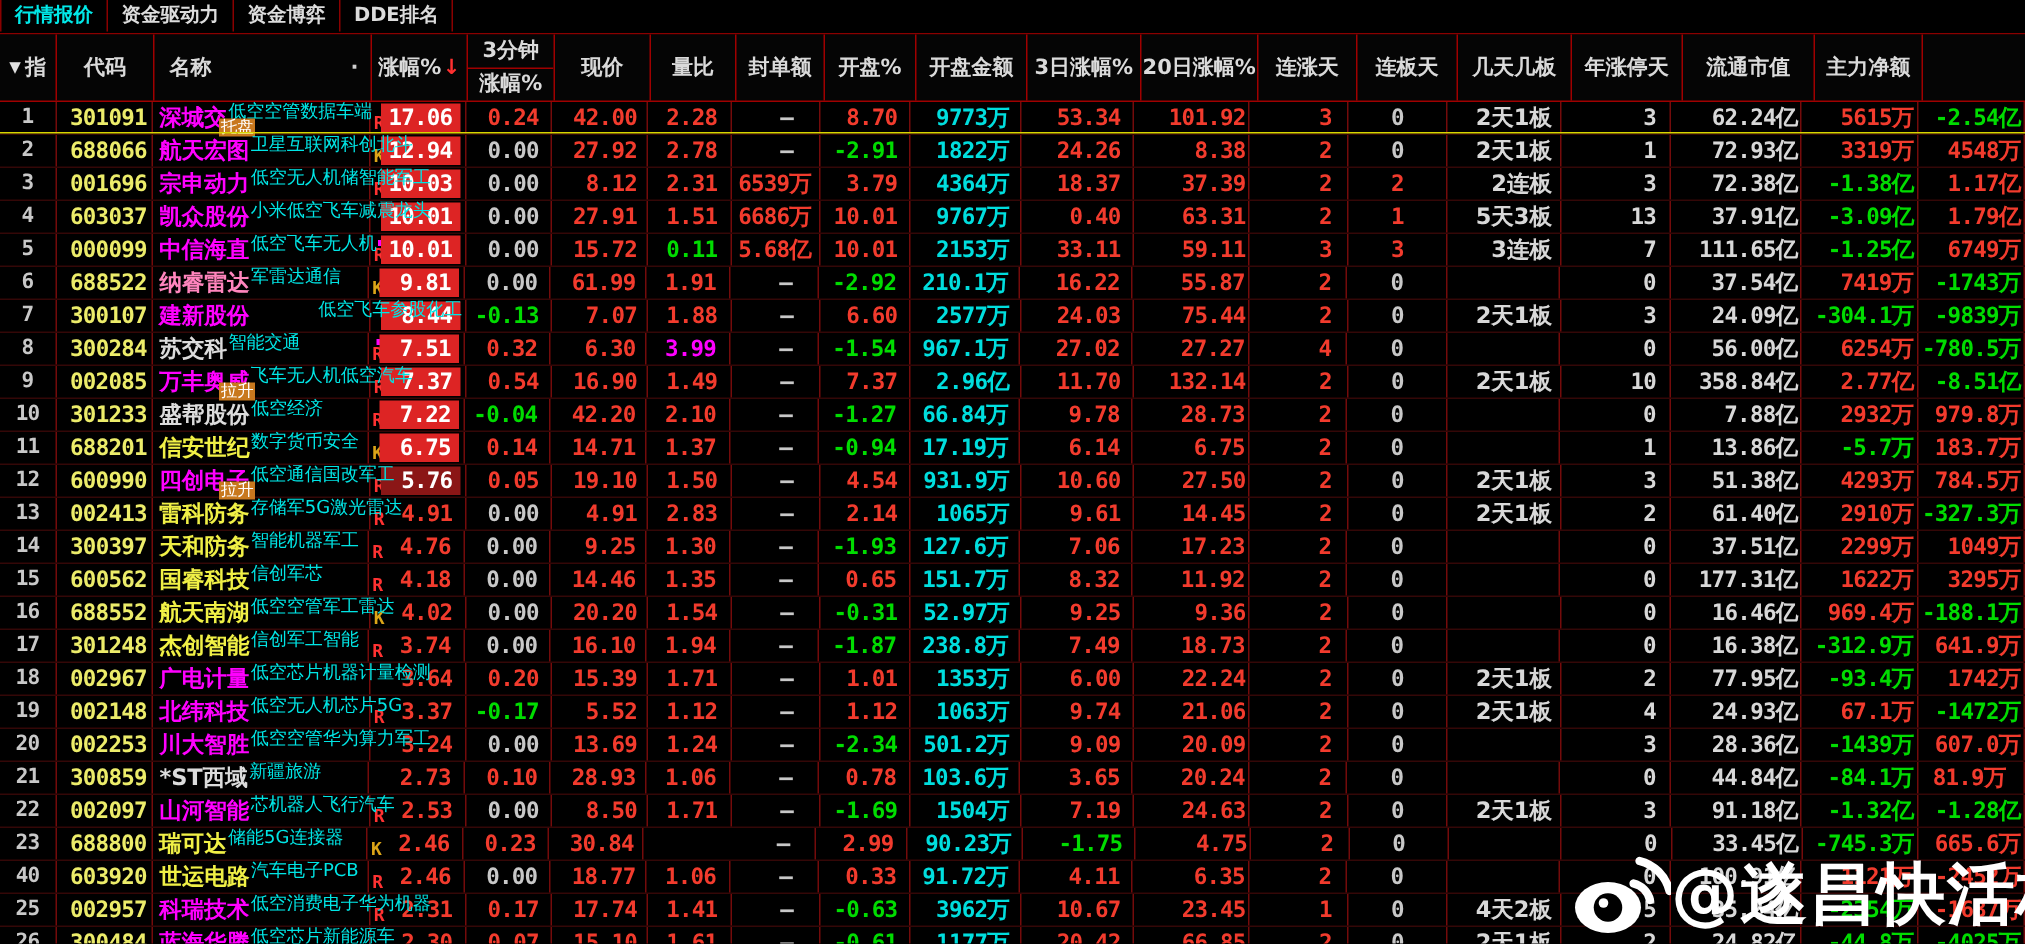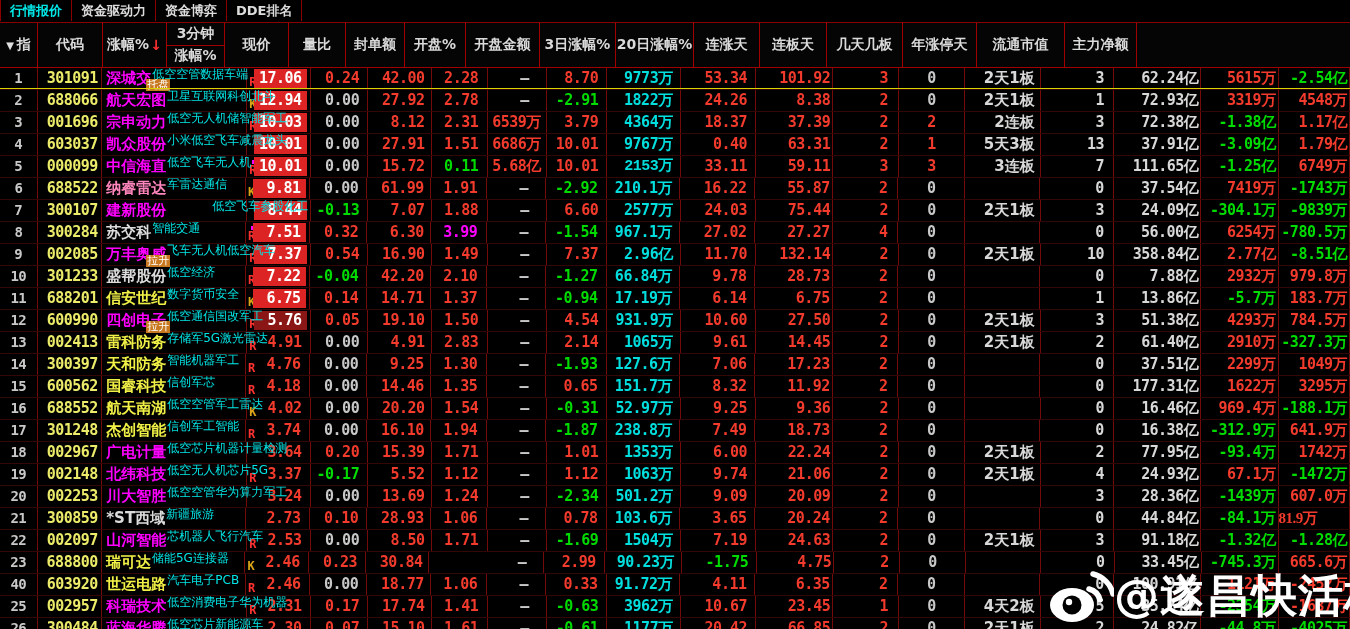--- a/index.html
+++ b/index.html
@@ -61,20 +61,21 @@
 
 <div class="menubar" id="menubar">
     <div class="tab cjk active">行情报价</div>
     <div class="tab cjk">资金驱动力</div>
     <div class="tab cjk">资金博弈</div>
     <div class="tab cjk">DDE排名</div>
   </div>
 <div class="thead" id="thead">
     <div class="th cjk" style="width: 38px;"><span class="tri">▼</span>指</div>
     <div class="th cjk" style="width: 65px;">代码</div>
+    <div class="th cjk left" style="width: 145px;">名称<span class="dot">·</span></div>
     <div class="th cjk" style="width: 64px;">涨幅%<span class="arrow">↓</span></div>
     <div class="th cjk twoline" style="width: 58px;">
       <div>3分钟</div>
       <div>涨幅%</div>
     </div>
     <div class="th cjk" style="width: 64px;">现价</div>
     <div class="th cjk" style="width: 57px;">量比</div>
     <div class="th cjk" style="width: 59px;">封单额</div>
     <div class="th cjk" style="width: 61px;">开盘%</div>
     <div class="th cjk" style="width: 74px;">开盘金额</div>
@@ -206,21 +207,21 @@
       <div class="cell" style="width: 64px;">
         <span class="mk mk-R">R</span>
         <span class="mdot"></span>
         <span class="chgbox bx1">10.01</span>
       </div>
       <div class="cell gray" style="width: 58px; text-align: right; padding-right: 8px;">0.00</div>
       <div class="cell r" style="width: 64px; text-align: right; padding-right: 6px;">15.72</div>
       <div class="cell g" style="width: 57px; text-align: right; padding-right: 9px;">0.11</div>
       <div class="cell r" style="width: 59px; text-align: right; padding-right: 5px;">5.68亿</div>
       <div class="cell r" style="width: 61px; text-align: right; padding-right: 8px;">10.01</div>
-      <div class="cell cy" style="width: 74px; text-align: right; padding-right: 7px; font-family: Liberation Mono, monospace;">2153万</div>
+      <div class="cell cy" style="width: 74px; text-align: right; padding-right: 7px;">2153万</div>
       <div class="cell r" style="width: 76px; text-align: right; padding-right: 8px;">33.11</div>
       <div class="cell r" style="width: 78px; text-align: right; padding-right: 2px;">59.11</div>
       <div class="cell r" style="width: 66px; text-align: right; padding-right: 10px;">3</div>
       <div class="cell r" style="width: 67px; text-align: center;">3</div>
       <div class="cell wht cjk" style="width: 76px; text-align: right; padding-right: 5px;">3连板</div>
       <div class="cell wht" style="width: 74px; text-align: right; padding-right: 9px;">7</div>
       <div class="cell wht" style="width: 88px; text-align: right; padding-right: 2px;">111.65亿</div>
       <div class="cell g" style="width: 78px; text-align: right; padding-right: 2px;">-1.25亿</div>
       <div class="cell r" style="width: 72px; text-align: right; padding-right: 2px;">6749万</div>
     </div>
@@ -646,21 +647,21 @@
       <div class="cell r" style="width: 61px; text-align: right; padding-right: 8px;">0.78</div>
       <div class="cell cy" style="width: 74px; text-align: right; padding-right: 7px;">103.6万</div>
       <div class="cell r" style="width: 76px; text-align: right; padding-right: 8px;">3.65</div>
       <div class="cell r" style="width: 78px; text-align: right; padding-right: 2px;">20.24</div>
       <div class="cell r" style="width: 66px; text-align: right; padding-right: 10px;">2</div>
       <div class="cell gray" style="width: 67px; text-align: center;">0</div>
       <div class="cell wht cjk" style="width: 76px; text-align: right; padding-right: 5px;"></div>
       <div class="cell wht" style="width: 74px; text-align: right; padding-right: 9px;">0</div>
       <div class="cell wht" style="width: 88px; text-align: right; padding-right: 2px;">44.84亿</div>
       <div class="cell g" style="width: 78px; text-align: right; padding-right: 2px;">-84.1万</div>
-      <div class="cell r" style="width: 72px; text-align: left; padding-right: 2px; font-family: Liberation Serif, serif;">81.9万</div>
+      <div class="cell r" style="width: 72px; text-align: center; padding-right: 2px;">81.9万</div>
     </div>
     <div class="row">
       <div class="cell gray" style="width: 38px; text-align: center; font-size: 14px;">22</div>
       <div class="cell code" style="width: 65px; padding-left: 9px;">002097</div>
       <div class="cell namecell cjk" style="width: 145px;">
         <span class="name n-m">山河智能</span>
         <span class="note">芯机器人飞行汽车</span>
       </div>
       <div class="cell" style="width: 64px;">
         <span class="mk mk-R">R</span>

